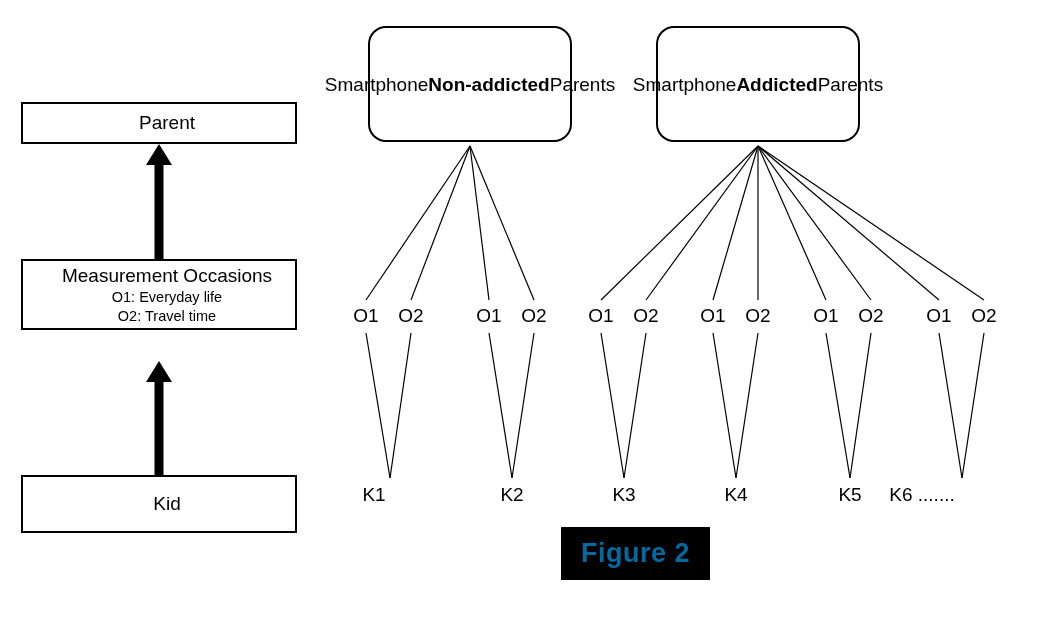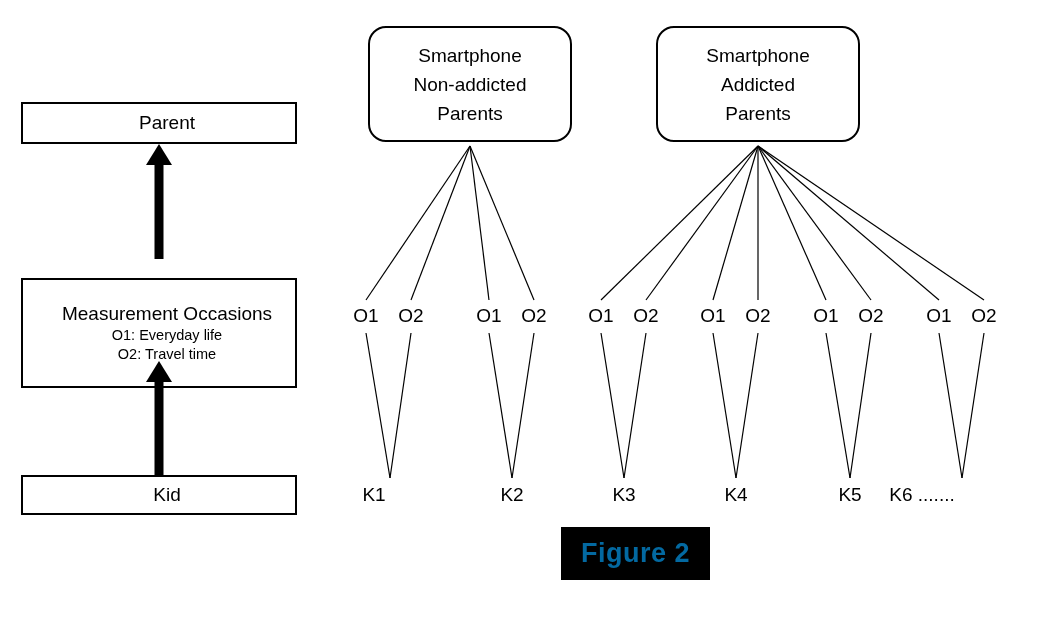--- a/index.html
+++ b/index.html
@@ -35,22 +35,22 @@
     line-height: 24px;
     white-space: nowrap;
   }
   .box-sub {
     font-size: 14.5px;
     line-height: 19px;
     white-space: nowrap;
   }
 
   #box-parent   { left: 21px;  top: 102px; width: 276px; height: 42px; }
-  #box-measure  { left: 21px;  top: 259px; width: 276px; height: 110px; margin-top: 19px; }
-  #box-kid      { left: 21px;  top: 475px; width: 276px; height: 40px; }
+  #box-measure  { left: 21px;  top: 259px; width: 276px; height: 71px; }
+  #box-kid      { left: 21px;  top: 475px; width: 276px; height: 58px; }
 
   
   .thick-arrow { position: absolute; }
   .thick-arrow .shaft {
     position: absolute;
     left: 50%;
     transform: translateX(-50%);
     width: 9px;
     background: #000000;
   }
@@ -71,31 +71,30 @@
   #arrow-measure-to-parent .shaft { top: 21px; height: 94px; }
 
   
   .round-box {
     position: absolute;
     box-sizing: border-box;
     border: 2px solid #000000;
     border-radius: 18px;
     background: #ffffff;
     display: flex;
-    flex-direction: column;
     align-items: center;
     justify-content: center;
     text-align: center;
   }
   .round-box .ln {
     font-size: 19px;
     line-height: 29px;
     white-space: nowrap;
   }
-  .round-box .ln.bold { font-weight: normal; }
+  .round-box .ln.bold { font-weight: bold; }
 
   #group-nonaddicted { left: 368px; top: 26px; width: 204px; height: 116px; }
   #group-addicted    { left: 656px; top: 26px; width: 204px; height: 116px; }
 
   
   #connectors {
     position: absolute;
     left: 0;
     top: 0;
     width: 1054px;

